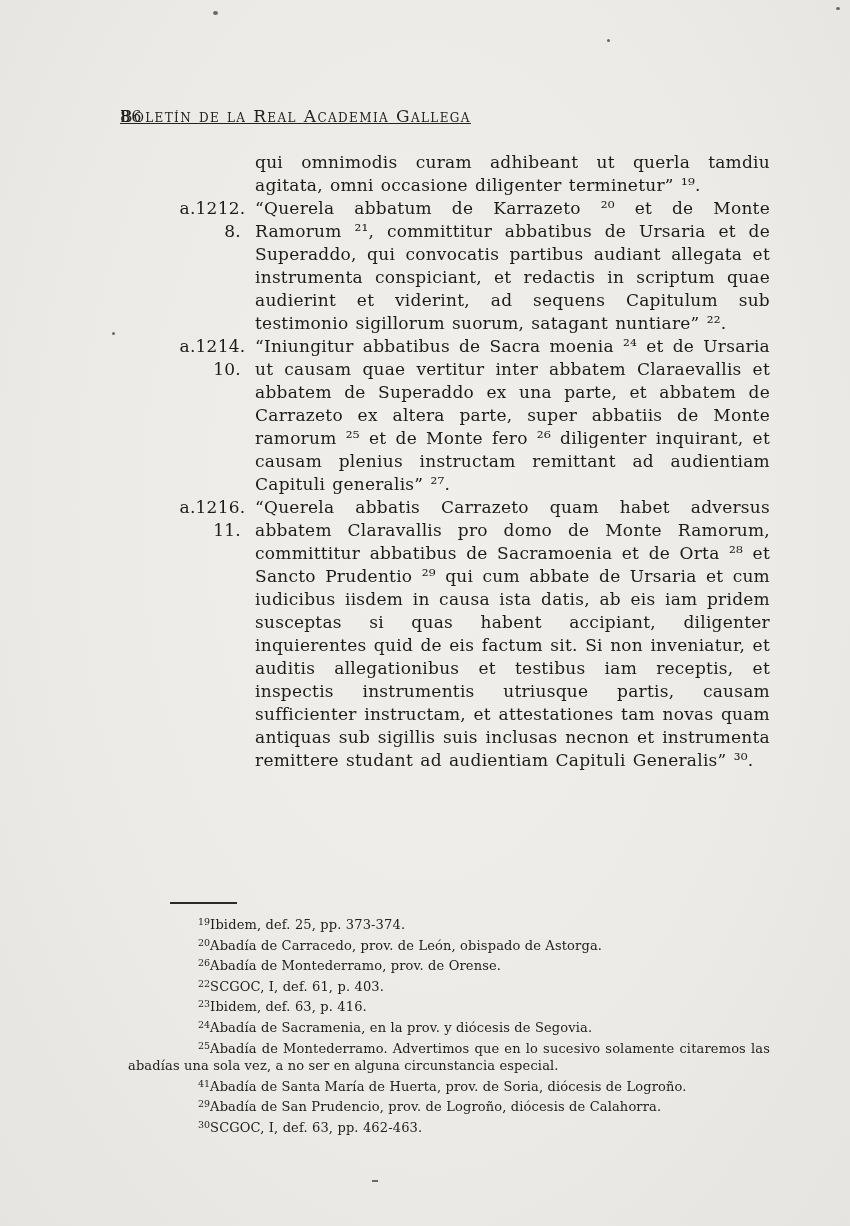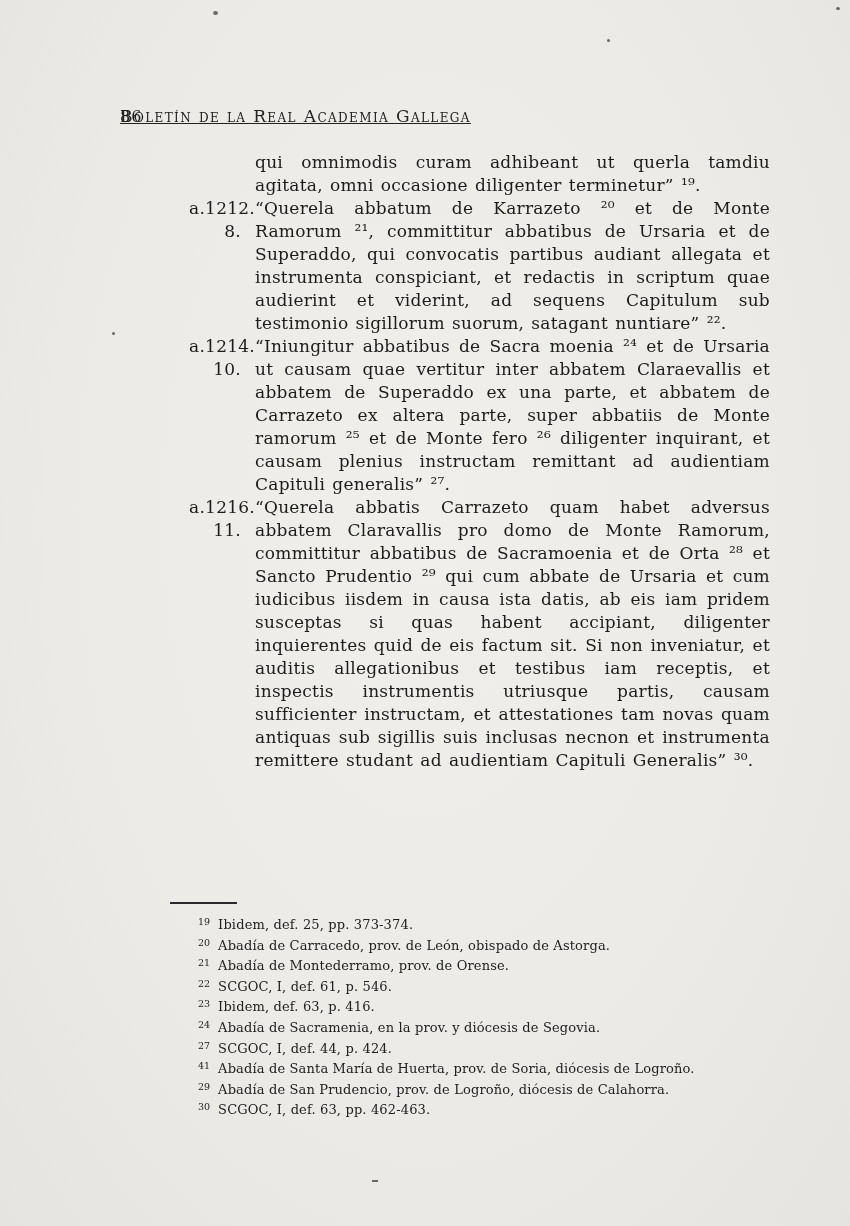--- a/index.html
+++ b/index.html
@@ -51,21 +51,21 @@
       line-height: 23px;
       letter-spacing: 0.25px;
       word-spacing: 1.5px;
       color: #1c1c1c;
     }
     .entry { display: flex; }
     .entry-label {
       flex: none;
       width: 85px;
     }
-    .entry-year { text-align: right; }
+    .entry-year { text-align: center; }
     .entry-num  { text-align: right; padding-right: 14px; }
     .entry-text {
       flex: 1;
       text-align: justify;
     }
 
     
     .footnote-rule {
       position: absolute;
       top: 902px;
@@ -85,21 +85,20 @@
       color: #212121;
     }
     .footnote {
       margin: 0;
       text-indent: 70px;
       text-align: justify;
     }
     .fn-marker {
       font-size: 9.5px;
       vertical-align: 4px;
-      margin-right: 8px;
       letter-spacing: 0;
     }
 
     
     .speckle {
       position: absolute;
       background: #3c3c3c;
       border-radius: 50%;
       opacity: 0.75;
     }
@@ -157,23 +156,23 @@
       <div class="entry-text">“Querela abbatis Carrazeto quam habet adversus abbatem Claravallis pro domo de Monte Ramorum, committitur abbatibus de Sacramoenia et de Orta ²⁸ et Sancto Prudentio ²⁹ qui cum abbate de Ursaria et cum iudicibus iisdem in causa ista datis, ab eis iam pridem susceptas si quas habent accipiant, diligenter inquierentes quid de eis factum sit. Si non inveniatur, et auditis allegationibus et testibus iam receptis, et inspectis instrumentis utriusque partis, causam sufficienter instructam, et attestationes tam novas quam antiquas sub sigillis suis inclusas necnon et instrumenta remittere studant ad audientiam Capituli Generalis” ³⁰.</div>
     </div>
 
   </div>
 
   <div class="footnote-rule"></div>
 
   <div class="footnotes">
     <p class="footnote"><sup class="fn-marker">19</sup><span class="fn-text">Ibidem, def. 25, pp. 373-374.</span></p>
     <p class="footnote"><sup class="fn-marker">20</sup><span class="fn-text">Abadía de Carracedo, prov. de León, obispado de Astorga.</span></p>
-    <p class="footnote"><sup class="fn-marker">21</sup><span class="fn-text">Abadía de Montederramo, prov. de Orense.</span></p>
-    <p class="footnote"><sup class="fn-marker">22</sup><span class="fn-text">SCGOC, I, def. 61, p. 546.</span></p>
+    <p class="footnote"><sup class="fn-marker">26</sup><span class="fn-text">Abadía de Montederramo, prov. de Orense.</span></p>
+    <p class="footnote"><sup class="fn-marker">22</sup><span class="fn-text">SCGOC, I, def. 61, p. 403.</span></p>
     <p class="footnote"><sup class="fn-marker">23</sup><span class="fn-text">Ibidem, def. 63, p. 416.</span></p>
     <p class="footnote"><sup class="fn-marker">24</sup><span class="fn-text">Abadía de Sacramenia, en la prov. y diócesis de Segovia.</span></p>
-    <p class="footnote"><sup class="fn-marker">27</sup><span class="fn-text">SCGOC, I, def. 44, p. 424.</span></p>
+    <p class="footnote"><sup class="fn-marker">25</sup><span class="fn-text">Abadía de Montederramo. Advertimos que en lo sucesivo solamente citaremos las abadías una sola vez, a no ser en alguna circunstancia especial.</span></p>
     <p class="footnote"><sup class="fn-marker">41</sup><span class="fn-text">Abadía de Santa María de Huerta, prov. de Soria, diócesis de Logroño.</span></p>
     <p class="footnote"><sup class="fn-marker">29</sup><span class="fn-text">Abadía de San Prudencio, prov. de Logroño, diócesis de Calahorra.</span></p>
     <p class="footnote"><sup class="fn-marker">30</sup><span class="fn-text">SCGOC, I, def. 63, pp. 462-463.</span></p>
   </div>
 
 </div>
 
 </body></html>

